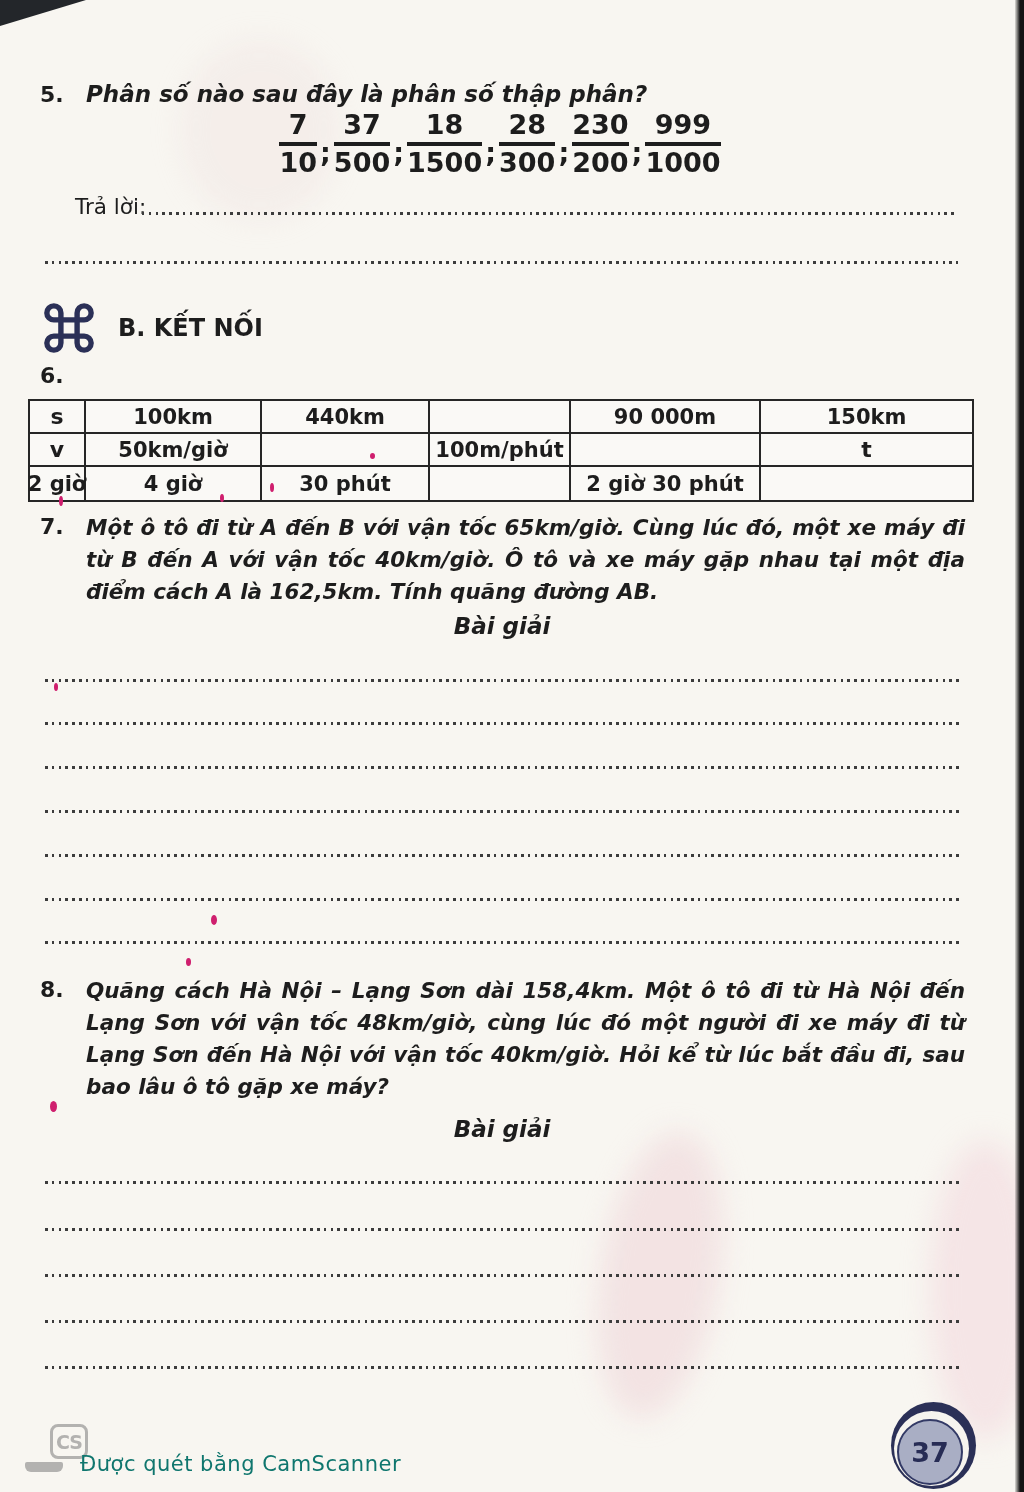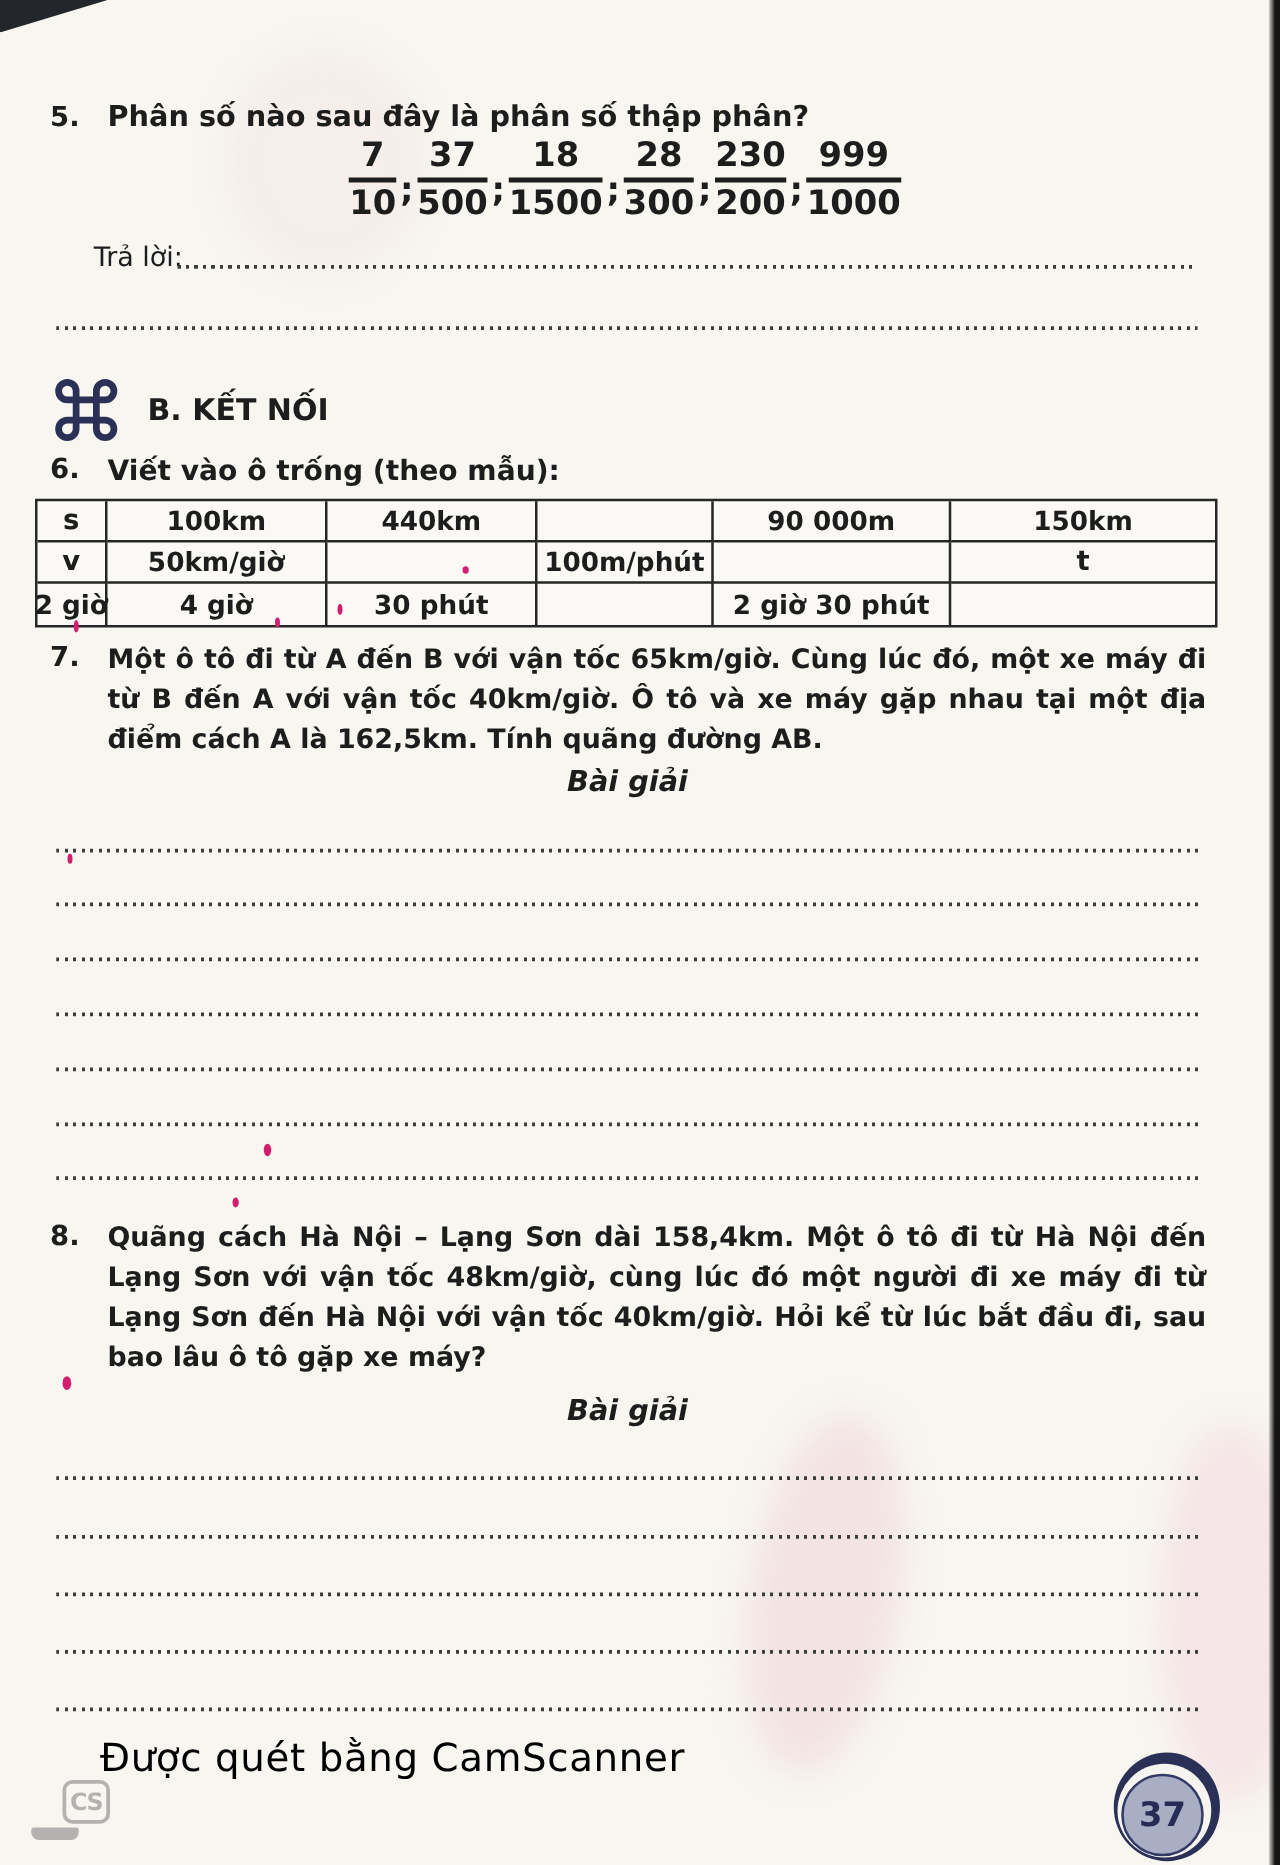--- a/index.html
+++ b/index.html
@@ -18,21 +18,21 @@
   .stain { position:absolute; border-radius:50%; filter:blur(14px); pointer-events:none; }
   .stain.s1 { left:600px; top:1130px; width:120px; height:290px; background:rgba(234,196,204,.38); transform:rotate(9deg); }
   .stain.s2 { left:930px; top:1140px; width:110px; height:300px; background:rgba(240,206,214,.42); }
   .stain.s3 { left:180px; top:40px;  width:160px; height:180px; background:rgba(236,214,214,.25); }
   .ink { position:absolute; background:#cf1f6e; border-radius:50%; }
   
   .dots { position:absolute; height:3px;
     background-image:repeating-linear-gradient(to right,#3c3c3c 0 2.5px,transparent 2.5px 6.8px); }
   .pnum { position:absolute; left:40px; font-weight:bold; font-size:22px; }
   .ptext { position:absolute; left:86px; width:879px; font-size:21.5px; line-height:32px;
-    font-weight:600; text-align:justify; }
+    font-weight:600; text-align:justify;font-style:italic; }
   .sol-title { position:absolute; left:0; right:20px; text-align:center;
     font-weight:bold; font-style:italic; font-size:23px; }
   
   .q5-head { top:80px; }
   .fracs { position:absolute; top:110px; left:40px; right:64px;
     display:flex; justify-content:center; align-items:center; }
   .frac { display:inline-flex; flex-direction:column; align-items:center;
     font-weight:600; font-size:27px; line-height:30px; margin:0 2px; }
   .frac .bar { align-self:stretch; height:3.5px; background:#1d1d1d; margin:2px 0; }
   .fsep { font-size:27px; font-weight:600; transform:translateY(9px); margin:0 1px; }
@@ -49,21 +49,21 @@
     font-size:21px; font-weight:600; white-space:nowrap; }
   .wcell:nth-child(6n) { border-right:none; }
   .wcell:nth-child(n+13) { border-bottom:none; }
   .wcell.rowlab { font-weight:bold; font-size:22px; }
   
   .cs-icon { position:absolute; left:25px; top:1424px; width:42px; }
   .cs-box { width:38px; height:35px; border:3.5px solid #b3b2b0; border-radius:8px;
     display:flex; align-items:center; justify-content:center;
     color:#b3b2b0; font-weight:bold; font-size:19px; letter-spacing:-1px;margin-left:25px; }
   .cs-bar { margin-top:3px; width:38px; height:10px; background:#b3b2b0; border-radius:2px 2px 6px 6px; }
-  .watermark { position:absolute; left:80px; top:1389px; font-size:31px; color:#000000; letter-spacing:.5px; }
+  .watermark { position:absolute; left:80px; top:1452px; font-size:21px; color:#0f766e; letter-spacing:.5px; }
   .badge-outer { position:absolute; left:891px; top:1402px; width:85px; height:87px;
     border-radius:50%; background:#2b3057; }
   .badge-white { position:absolute; left:894px; top:1411px; width:75px; height:75px;
     border-radius:50%; background:#f6f4ef; }
   .badge-inner { position:absolute; left:897px; top:1419px; width:66px; height:66px;
     border-radius:50%; background:#a9aec4; border:2px solid #333a66;
     display:flex; align-items:center; justify-content:center;
     color:#272c55; font-weight:bold; font-size:27px; }
 </style>
 </head>
@@ -121,21 +121,20 @@
   <div class="dots" style="left:45px; right:66px; top:261px"></div>
 
   <svg class="cmd-icon" viewBox="0 0 100 100">
     <path d="M35 35 V22 a13 13 0 1 0 -13 13 H35 M65 35 V22 a13 13 0 1 1 13 13 H65
              M35 65 V78 a13 13 0 1 1 -13 -13 H35 M65 65 V78 a13 13 0 1 0 13 -13 H65
              M35 35 H65 V65 H35 Z" fill="none" stroke="#2b3057" stroke-width="10"></path>
   </svg>
   <span class="section-title">B. KẾT NỐI</span>
 
   <span class="pnum" style="top:363px">6.</span>
-  <div class="ptext" style="top:361px; font-weight:bold; font-size:22.5px; text-align:left;">Viết vào ô trống (theo mẫu):</div>
 
   <div class="wtable">
     <div class="wcell rowlab">s</div>
     <div class="wcell">100km</div>
     <div class="wcell">440km</div>
     <div class="wcell"></div>
     <div class="wcell">90 000m</div>
     <div class="wcell">150km</div>
 
     <div class="wcell rowlab">v</div>

